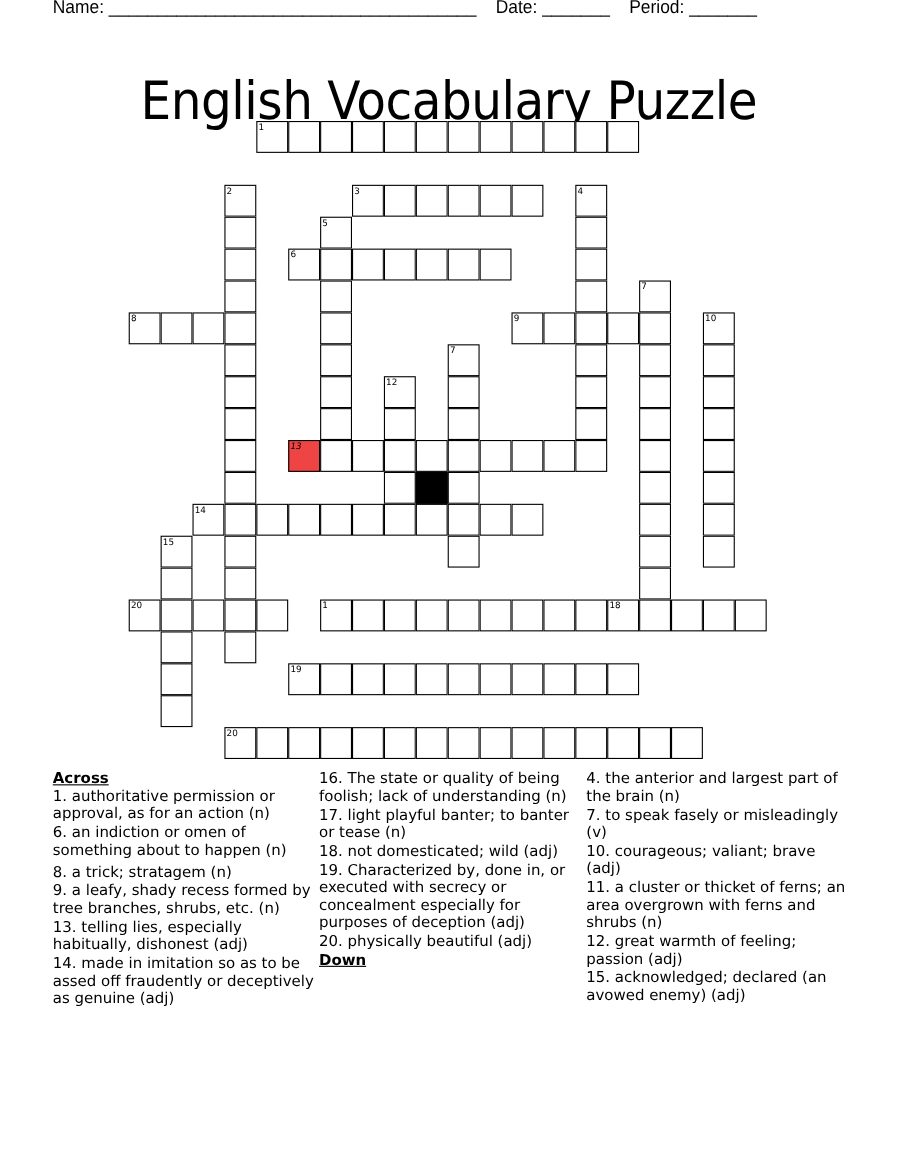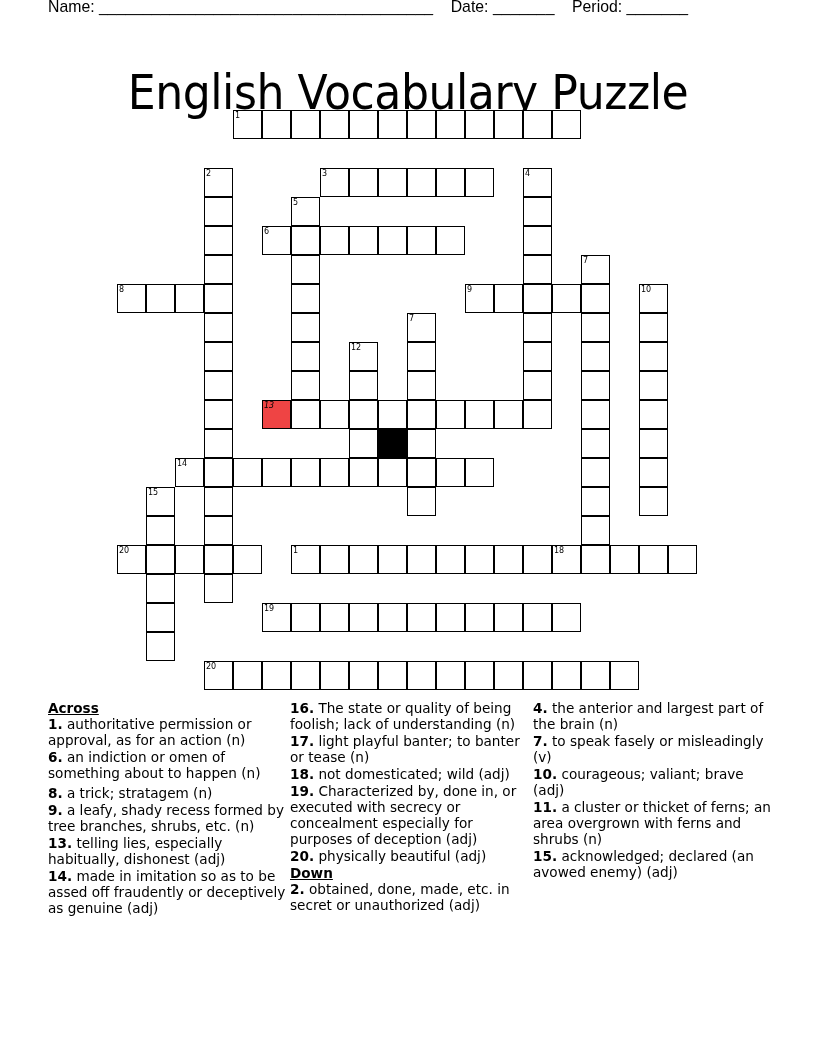--- a/index.html
+++ b/index.html
@@ -21,21 +21,21 @@
   }
   .cell.block { background: #000; }
   .cell .num {
     position: absolute; top: 0px; left: 1px; font-family: "DejaVu Sans", sans-serif;
     font-size: 8px; line-height: 9px; color: #000;
   }
   .clues { position: absolute; top: 700px; font-family: "DejaVu Sans", sans-serif; font-size: 13.6px; line-height: 16px; }
   .clues .col { position: absolute; top: 0; }
   .clue-head { font-weight: bold; text-decoration: underline; }
   .clue { margin-bottom: 1px; }
-  .clue b { font-weight: bold; }
+  .clue b { font-weight: normal; }
 </style>
 </head>
 <body>
 
 <div class="header-line"><span>Name:</span> <span>______________________________________</span>    <span>Date:</span> <span>_______</span>    <span>Period:</span> <span>_______</span></div>
 
 <h1 class="title">English Vocabulary Puzzle</h1>
 
 <div id="grid">
     <div class="cell" style="left: 233px; top: 110px; border-color: rgb(0, 0, 0); background: rgb(255, 255, 255);">
@@ -246,22 +246,22 @@
     <div class="clue"><b>13.</b> <span>telling lies, especially habitually, dishonest (adj)</span></div>
     <div class="clue"><b>14.</b> <span>made in imitation so as to be assed off fraudently or deceptively as genuine (adj)</span></div>
   </div>
   <div class="col" id="col-b" style="left:290px; width:238px;">
     <div class="clue"><b>16.</b> <span>The state or quality of being foolish; lack of understanding (n)</span></div>
     <div class="clue"><b>17.</b> <span>light playful banter; to banter or tease (n)</span></div>
     <div class="clue"><b>18.</b> <span>not domesticated; wild (adj)</span></div>
     <div class="clue"><b>19.</b> <span>Characterized by, done in, or executed with secrecy or concealment especially for purposes of deception (adj)</span></div>
     <div class="clue"><b>20.</b> <span>physically beautiful (adj)</span></div>
     <div class="clue-head">Down</div>
-    <div class="clue"><b>2.</b> <span>obtained, done, made, etc. in secret or unauthorized (adj)</span></div>
   </div>
   <div class="col" id="col-c" style="left:533px; width:240px;">
     <div class="clue"><b>4.</b> <span>the anterior and largest part of the brain (n)</span></div>
     <div class="clue"><b>7.</b> <span>to speak fasely or misleadingly (v)</span></div>
     <div class="clue"><b>10.</b> <span>courageous; valiant; brave (adj)</span></div>
     <div class="clue"><b>11.</b> <span>a cluster or thicket of ferns; an area overgrown with ferns and shrubs (n)</span></div>
+    <div class="clue"><b>12.</b> <span>great warmth of feeling; passion (adj)</span></div>
     <div class="clue"><b>15.</b> <span>acknowledged; declared (an avowed enemy) (adj)</span></div>
   </div>
 </div>
 
 </body></html>

